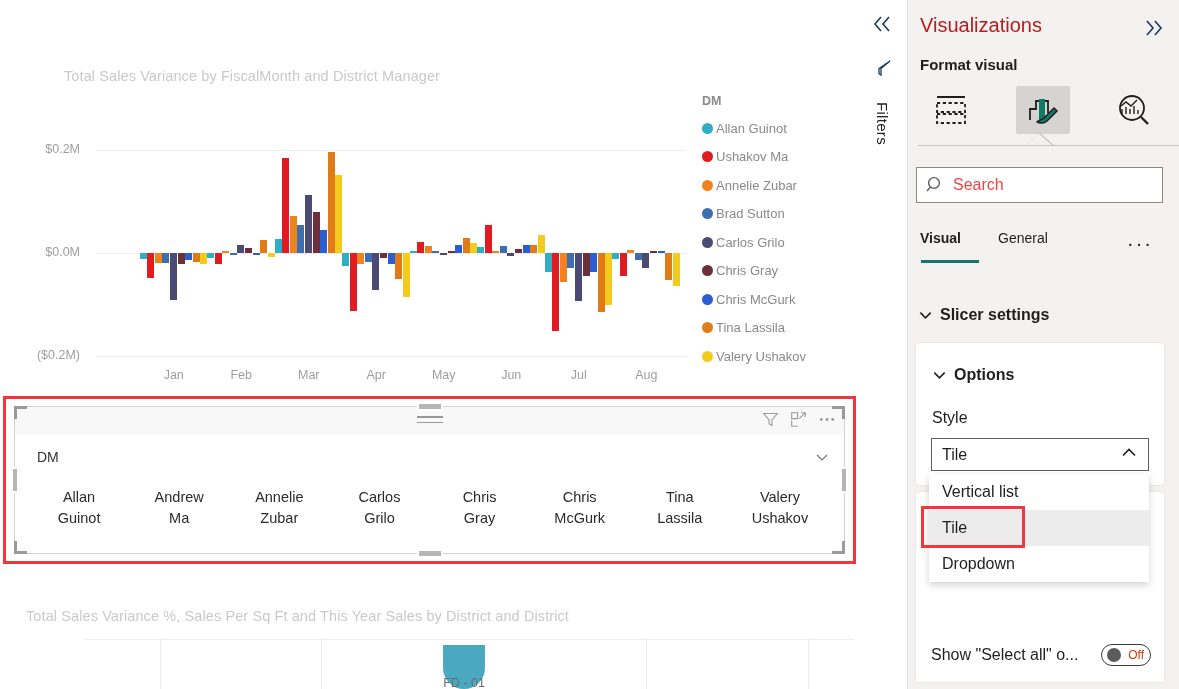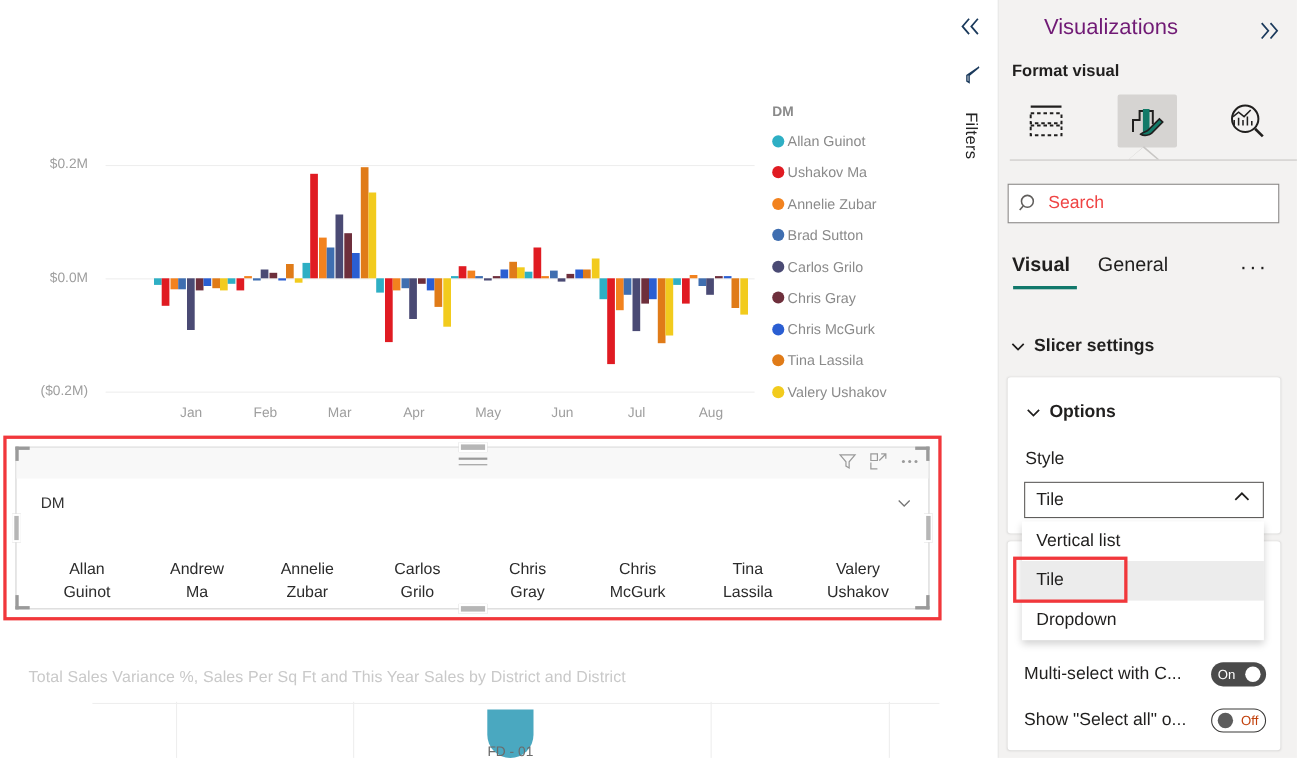--- a/index.html
+++ b/index.html
@@ -54,62 +54,62 @@
   .corner { position: absolute; width: 13px; height: 13px; border-color: #9a9a9a; border-style: solid; border-width: 0; }
   .c-tl { left: -1px; top: -1px; border-left-width: 3px; border-top-width: 3px; }
   .c-tr { right: -1px; top: -1px; border-right-width: 3px; border-top-width: 3px; }
   .c-bl { left: -1px; bottom: -1px; border-left-width: 3px; border-bottom-width: 3px; }
   .c-br { right: -1px; bottom: -1px; border-right-width: 3px; border-bottom-width: 3px; }
   .drag-lines { position: absolute; left: 50%; top: 9px; transform: translateX(-50%); width: 26px; }
   .drag-lines div { height: 1.5px; background: #9a9a9a; margin-bottom: 4px; }
   #slicer-field { position: absolute; left: 22px; top: 42px; font-size: 14px; color: #333; }
   #slicer-chevron { position: absolute; right: 14px; top: 42px; }
   #tiles { position: absolute; left: 14px; right: 14px; top: 80px; display: flex; }
-  .tile { flex: 1; text-align: center; font-size: 14.5px; color: #2b2b2b; line-height: 21px; margin-top: 21px; }
+  .tile { flex: 1; text-align: center; font-size: 14.5px; color: #2b2b2b; line-height: 21px; }
 
   
   #botchart { position: absolute; left: 0; top: 596px; width: 858px; height: 93px; overflow: hidden; padding-left: 45px; }
   #botchart .chart-title { left: 26px; top: 12px; }
   .vgrid { position: absolute; width: 1px; background: #eeeeee; top: 42px; bottom: 0; }
   #bot-bar { position: absolute; left: 443px; top: 645px; width: 42px; height: 44px;
              background: #4aa8c0; border-radius: 0 0 21px 21px; }
   #bot-bar-lbl { position: absolute; left: 424px; top: 676px; width: 80px; text-align: center;
                  font-size: 12.5px; color: #6b6b6b; }
 
   
   #filters-rail { position: absolute; left: 858px; top: 0; width: 50px; height: 689px;
                   background: #fff; border-right: 1px solid #e3e3e3; }
   #filters-collapse { position: absolute; left: 13px; top: 14px; cursor: pointer; }
   #filters-funnel { position: absolute; left: 15px; top: 58px; }
   #filters-word { position: absolute; left: 50%; top: 102px; transform: translateX(-50%);
                   writing-mode: vertical-rl; font-size: 15px; color: #232323; letter-spacing: .3px; }
 
   
   #viz { position: absolute; left: 908px; top: 0; width: 271px; height: 689px; background: #f3f2f1; }
-  #viz-title { position: absolute; left: 12px; top: 14px; font-size: 20px; color: #701a75; margin-left: 29px; }
+  #viz-title { position: absolute; left: 12px; top: 14px; font-size: 20px; color: #b91c1c; }
   #viz-expand { position: absolute; right: 14px; top: 18px; cursor: pointer; }
   #viz-sub { position: absolute; left: 12px; top: 56px; font-size: 15px; font-weight: bold; color: #201f1e; }
   #viz-icons { position: absolute; left: 0; right: 0; top: 84px; height: 52px; display: flex;
                justify-content: space-around; align-items: center; }
   .viz-icon { width: 54px; height: 48px; display: flex; align-items: center; justify-content: center; border-radius: 2px; }
   .viz-icon.sel { background: #d6d4d2; }
   #icon-sep { position: absolute; left: 10px; right: 0; top: 145px; height: 1px; background: #c8c6c4; }
   #caret-up { position: absolute; left: 118px; top: 134px; width: 0; height: 0;
               border-left: 13px solid transparent; border-right: 13px solid transparent;
               border-bottom: 11px solid #f3f2f1; }
   #caret-up-l { position: absolute; left: 118px; top: 133px; width: 0; height: 0;
                 border-left: 14px solid transparent; border-right: 14px solid transparent;
                 border-bottom: 12px solid #c8c6c4; }
 
   #search-box { position: absolute; left: 916px; top: 167px; width: 247px; height: 36px;
                 background: #fff; border: 1px solid #8a8886; display: flex; align-items: center; }
   #search-ph { font-size: 16px; color: #ef4444; margin-left: 6px; }
 
   #tabs { position: absolute; left: 920px; top: 228px; width: 250px; height: 36px; }
-  .ptab { position: absolute; font-size: 18px; color: #201f1e; cursor: pointer; }
+  .ptab { position: absolute; font-size: 14px; color: #201f1e; cursor: pointer; }
   .ptab.active { font-weight: bold; }
   #tab-underline { position: absolute; left: 921px; top: 260px; width: 58px; height: 3px; background: #11786b; }
   #tab-more { position: absolute; left: 1127px; top: 232px; font-size: 20px; color: #201f1e; letter-spacing: 2px; }
 
   #sec-title { position: absolute; left: 918px; top: 306px; display: flex; align-items: center; gap: 7px; }
   #sec-title span.t { font-size: 16px; font-weight: bold; color: #201f1e; }
 
   .card { position: absolute; left: 916px; width: 248px; background: #fff; border-radius: 3px;
           box-shadow: 0 0 2px rgba(0,0,0,.13); }
   #card1 { top: 343px; height: 142px; }
@@ -149,20 +149,21 @@
   .toggle.off .knob { left: 5px; background: #5c5c5c; }
 </style>
 </head>
 <body>
 
 <div id="root">
 
   <div id="canvas">
 
     <div id="topchart">
+      <div class="chart-title">Total Sales Variance by FiscalMonth and District Manager</div>
       <div id="yaxis">
           <div class="ylab" style="left: 10px; top: 142px;">$0.2M</div>
           <div class="ylab" style="left: 10px; top: 245px;">$0.0M</div>
           <div class="ylab" style="left: 10px; top: 348px;">($0.2M)</div>
         </div>
       <div id="gridlines">
           <div class="gridline" style="left: 96px; width: 590px; top: 150px;"></div>
           <div class="gridline" style="left: 96px; width: 590px; top: 253px;"></div>
           <div class="gridline" style="left: 96px; width: 590px; top: 356px;"></div>
         </div>
@@ -502,27 +503,20 @@
     </span>
   </div>
 
   <div id="dropdown">
       <div class="dd-item">Vertical list</div>
       <div class="dd-item hl">Tile</div>
       <div class="dd-item">Dropdown</div>
     </div>
   <div id="dd-annot"></div>
 
-  <div class="setting-row" id="row-multi">
-    <span class="srow-label">Multi-select with C...</span>
-    <span class="toggle on">
-      <span class="tl">On</span>
-      <span class="knob"></span>
-    </span>
-  </div>
 
   <div class="setting-row" id="row-selall">
     <span class="srow-label">Show "Select all" o...</span>
     <span class="toggle off">
       <span class="tl">Off</span>
       <span class="knob"></span>
     </span>
   </div>
 
 </div>

